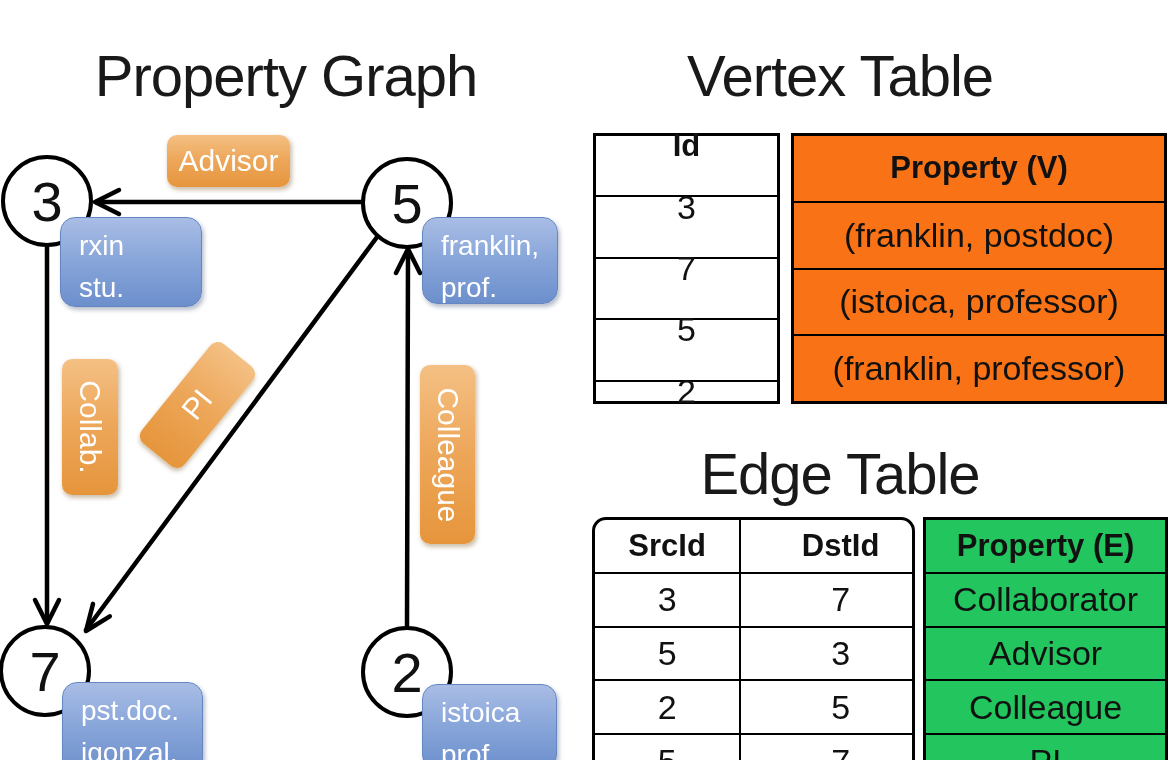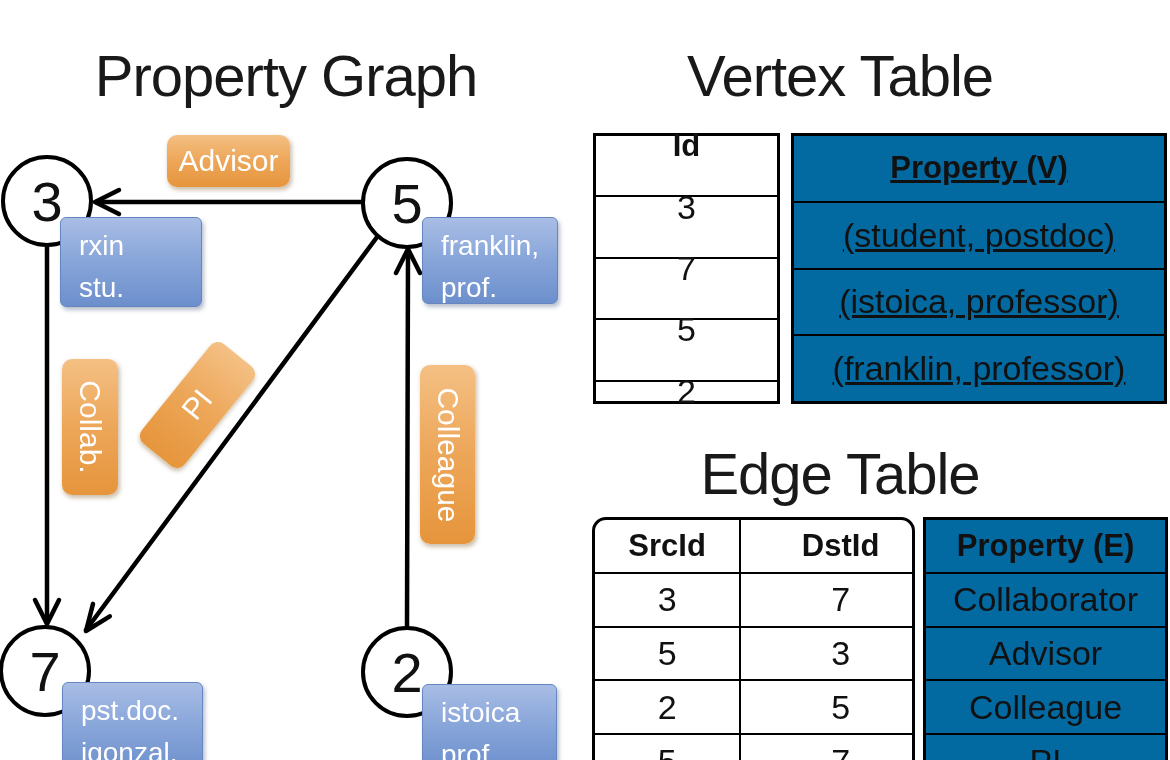--- a/index.html
+++ b/index.html
@@ -38,21 +38,21 @@
   #pill-advisor{left:167px;top:103px;width:123px;height:52px;}
   #pill-collab{left:62px;top:327px;width:56px;height:136px;}
   #pill-colleague{left:420px;top:333px;width:55px;height:179px;}
   #pill-pi{left:170px;top:309px;width:55px;height:128px;transform:rotate(39deg);}
   .rot90{transform:rotate(90deg);}
   .rotm90{transform:rotate(-90deg);}
 
   .info{
     position:absolute;box-sizing:border-box;
     background:linear-gradient(180deg,#a9bde5 0%,#8aa7da 45%,#6c8fcc 100%);
-    border:1.5px solid #6586c0;border-radius:6px;
+    border:1.5px solid #6586c0;border-radius:15px;
     box-shadow:2px 3px 4px rgba(50,70,110,.35);
     color:#fff;font-size:28px;line-height:42px;padding:7px 0 0 18px;
   }
   #info-rxin{left:60px;top:185px;width:142px;height:90px;}
   #info-franklin{left:422px;top:185px;width:136px;height:87px;}
   #info-jgonzal{left:62px;top:650px;width:141px;height:92px;}
   #info-istoica{left:422px;top:652px;width:135px;height:86px;}
 
   .tbl{
     position:absolute;box-sizing:border-box;border:3px solid #000;background:#fff;
@@ -62,22 +62,22 @@
   #vt-prop{left:791px;top:101px;width:376px;height:271px;}
   #et-ids{left:592px;top:485px;width:323px;height:273px;border-radius:14px;}
   #et-prop{left:923px;top:485px;width:245px;height:273px;}
   .trow{flex:1;display:flex;border-top:2px solid #000;min-height:0;}
   .trow:first-child{border-top:none;}
   .tcell{
     flex:1;display:flex;align-items:center;justify-content:center;
     font-size:34px;color:#111;
   }
   .th{font-weight:700;font-size:31px;}
-  .bgblue{background:#0369a1;text-decoration:underline;}
-  .bgpeach{background:#0369a1;}
+  .bgblue{background:#f97316;}
+  .bgpeach{background:#22c55e;}
   .cell-src{flex:0 0 45.5%;}
   .cell-dst{border-left:2px solid #000;padding-left:28px;}
 </style>
 </head>
 <body>
 
 <div class="stage">
 
   <div class="title" id="t-graph">Property Graph</div>
   <div class="title" id="t-vertex">Vertex Table</div>
@@ -153,21 +153,21 @@
     <div class="trow">
       <div class="tcell">2</div>
     </div>
   </div>
 
   <div class="tbl" id="vt-prop">
     <div class="trow">
       <div class="tcell th bgblue">Property (V)</div>
     </div>
     <div class="trow">
-      <div class="tcell bgblue">(student, postdoc)</div>
+      <div class="tcell bgblue">(franklin, postdoc)</div>
     </div>
     <div class="trow">
       <div class="tcell bgblue">(istoica, professor)</div>
     </div>
     <div class="trow">
       <div class="tcell bgblue">(franklin, professor)</div>
     </div>
   </div>
 
   <div class="tbl" id="et-ids">

